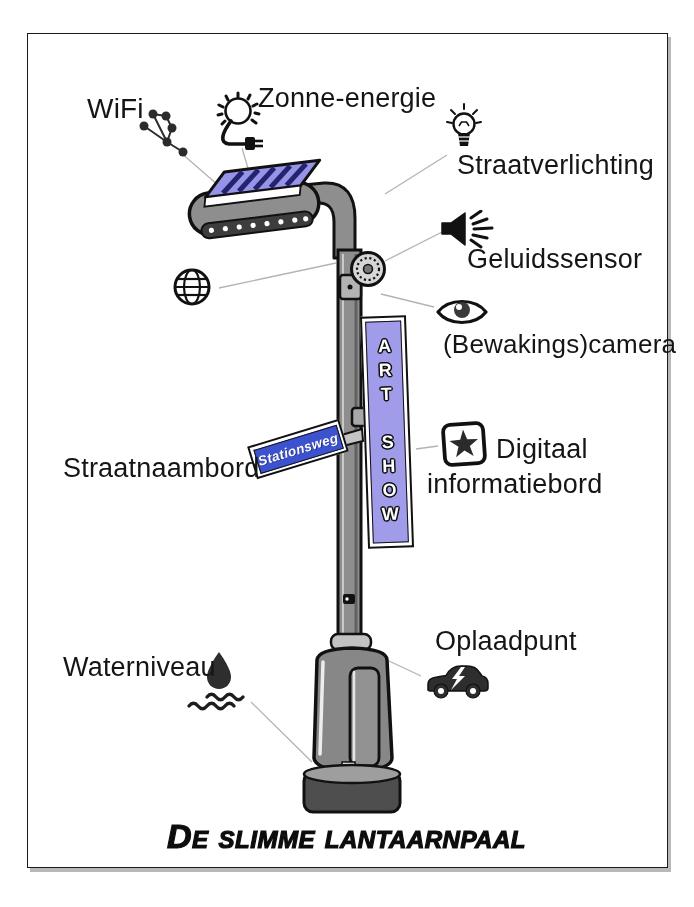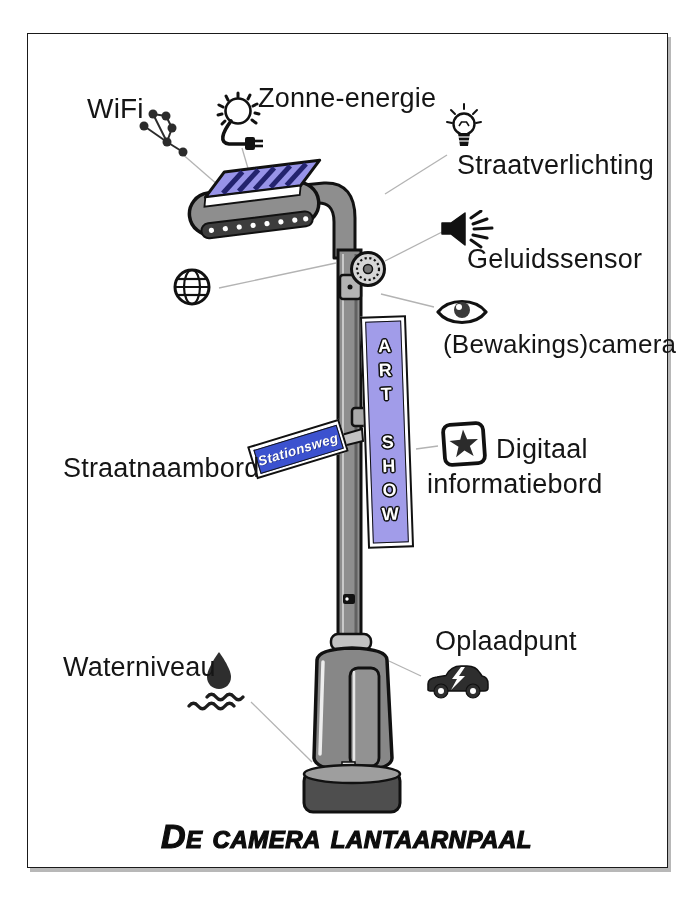--- a/index.html
+++ b/index.html
@@ -245,14 +245,14 @@
   <div class="lbl" style="left:258px;top:83px;">Zonne-energie</div>
   <div class="lbl" style="left:457px;top:150px;">Straatverlichting</div>
   <div class="lbl" style="left:467px;top:244px;">Geluidssensor</div>
   <div class="lbl small" style="left:435px;top:329px;margin-left:8px;">(Bewakings)camera</div>
   <div class="lbl" style="left:63px;top:453px;">Straatnaambord</div>
   <div class="lbl" style="left:496px;top:434px;">Digitaal</div>
   <div class="lbl" style="left:427px;top:469px;">informatiebord</div>
   <div class="lbl" style="left:63px;top:652px;">Waterniveau</div>
   <div class="lbl" style="left:435px;top:626px;">Oplaadpunt</div>
 
-  <div class="title">De camera lantaarnpaal</div>
+  <div class="title">De slimme lantaarnpaal</div>
 </div>
 
 </body></html>

